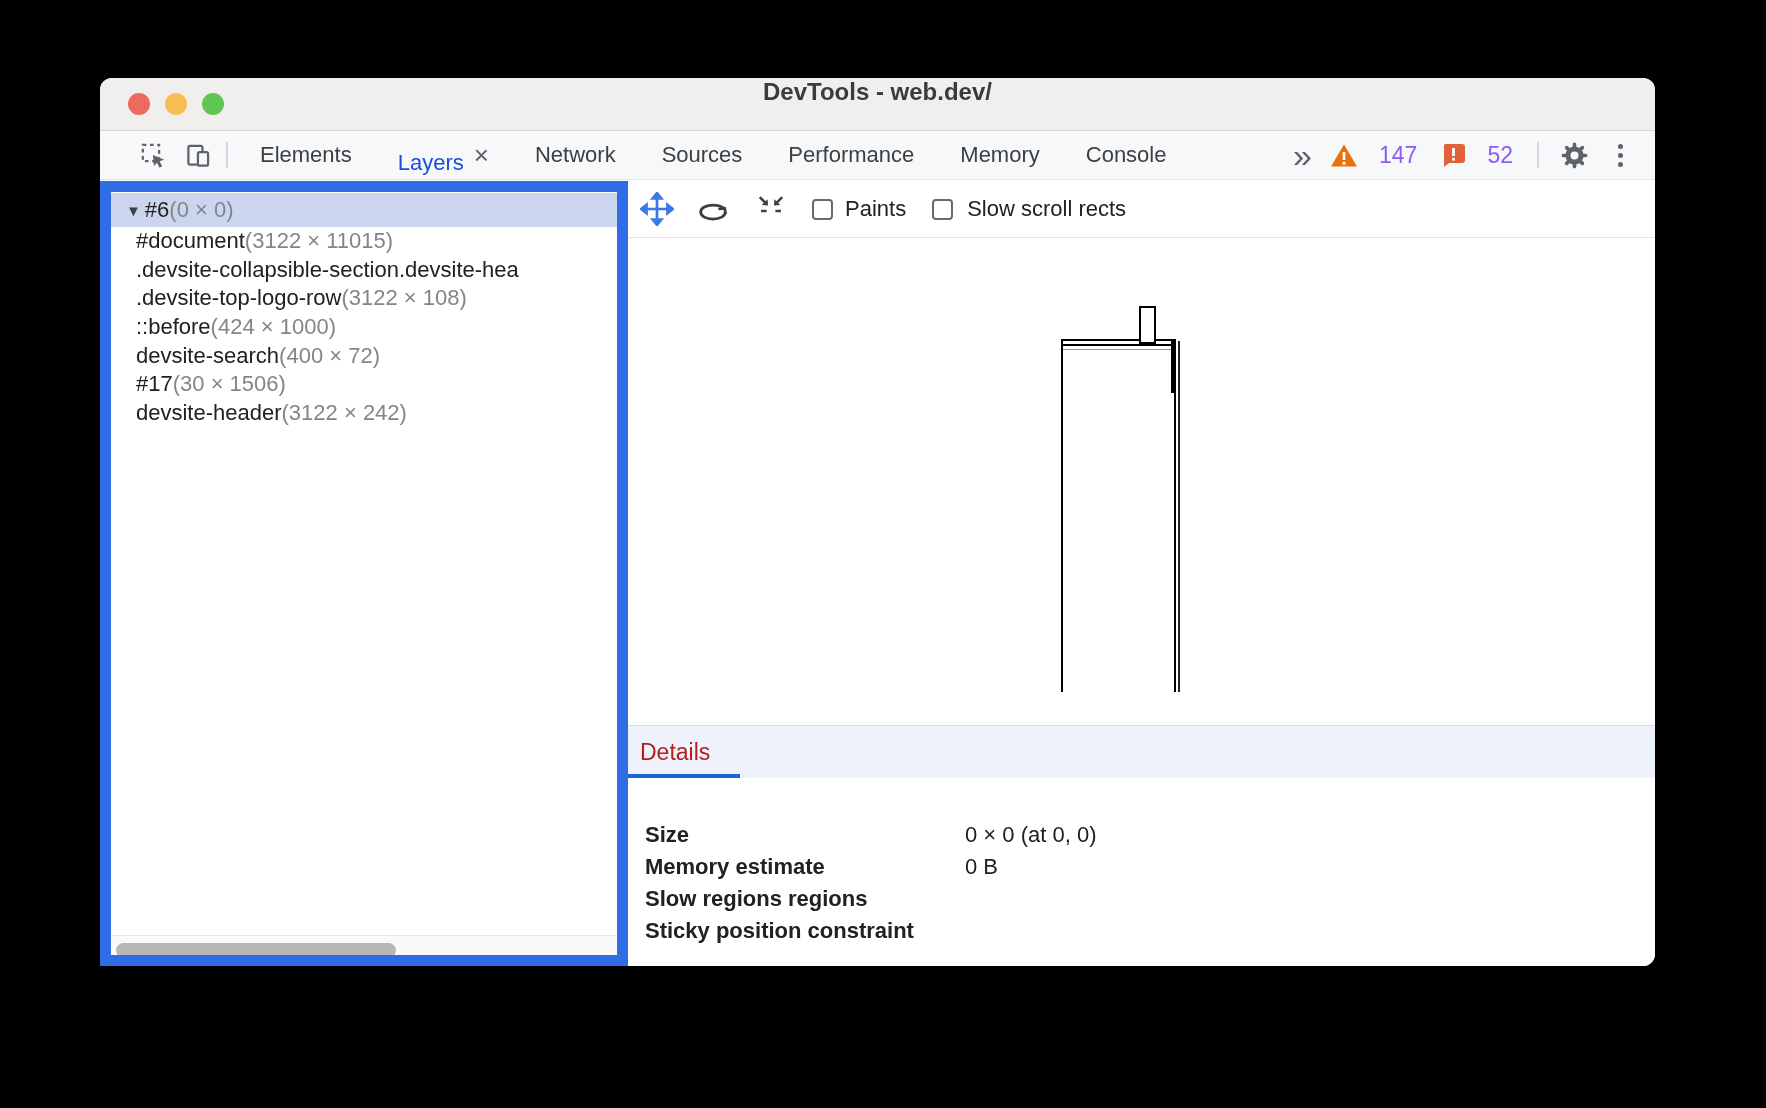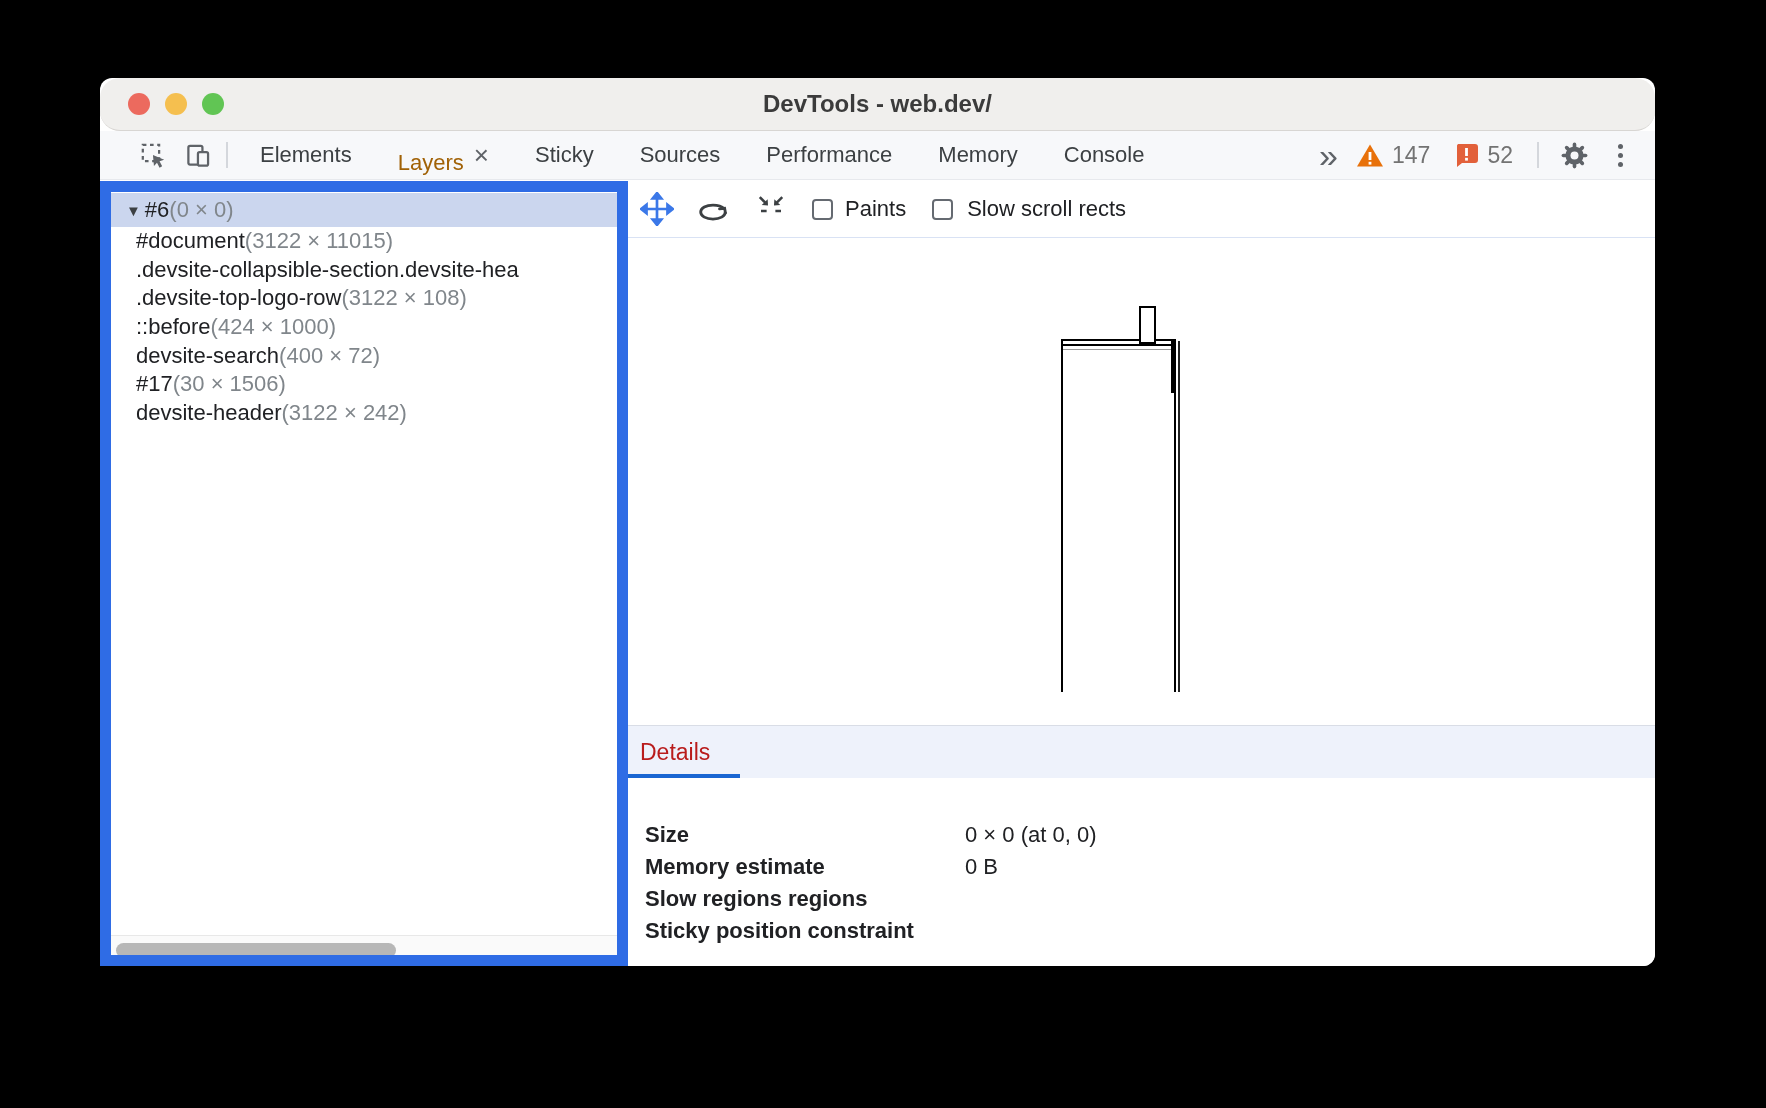--- a/index.html
+++ b/index.html
@@ -3,39 +3,39 @@
 <meta charset="utf-8">
 <style>
   html,body{margin:0;padding:0;background:#000;}
   #canvas{position:relative;width:1766px;height:1108px;background:#000;overflow:hidden;
           font-family:"Liberation Sans",sans-serif;-webkit-font-smoothing:antialiased;}
   
   .window{position:absolute;left:100px;top:78px;width:1555px;height:888px;background:#fff;
           border-radius:12px;overflow:hidden;}
   
   .titlebar{height:52px;background:#f0efed;border-bottom:1px solid #d8d6d3;position:relative;
-            display:flex;align-items:center;justify-content:center;border-radius:20px;}
+            display:flex;justify-content:center;}
   .traffic{position:absolute;left:28px;top:0;height:100%;display:flex;align-items:center;gap:15px;}
   .light{width:22px;height:22px;border-radius:50%;}
   .light.red{background:#ec6a5e;} .light.yellow{background:#f5bf4f;} .light.green{background:#61c554;}
   .title{font-size:24px;font-weight:bold;color:#3b3b3b;}
   
   .tabbar{height:49px;background:#f7f8fa;border-bottom:1px solid #e7e9ed;display:flex;
           align-items:center;padding:0 30px 0 40px;box-sizing:border-box;}
   .tbicon{display:flex;align-items:center;justify-content:center;}
   .vsep{width:2px;height:26px;background:#d4d7dc;margin-left:14px;}
   .tab{font-size:22px;color:#3c4043;margin-right:46px;white-space:nowrap;}
   .tab-group{display:flex;align-items:center;margin-right:46px;}
   .tab-group .tab{margin-right:0;}
-  .tab.active{color:#a16207;margin-top:16px;}
+  .tab.active{color:#1d4ed8;margin-top:16px;}
   .close-x{font-size:26px;color:#5f6368;margin-left:10px;line-height:20px;}
   .right-cluster{margin-left:auto;display:flex;align-items:center;}
   .more-tabs{font-size:34px;color:#5f6368;margin-right:20px;line-height:30px;letter-spacing:-2px;}
   .badge{display:flex;align-items:center;margin-right:24px;}
-  .badge .cnt{font-size:23px;color:#737373;margin-left:8px;}
+  .badge .cnt{font-size:23px;color:#8b5cf6;margin-left:21px;}
   .gear{margin-left:20px;margin-right:26px;display:flex;align-items:center;}
   .dots{display:flex;flex-direction:column;gap:4px;padding:2px;}
   .dots i{width:5px;height:5px;border-radius:50%;background:#5f6368;}
   
   .content{position:absolute;top:103px;left:0;right:0;bottom:0;display:flex;}
   .left-pane{width:528px;position:relative;background:#fff;overflow:hidden;flex:none;}
   .right-pane{flex:1;background:#fff;display:flex;flex-direction:column;min-width:0;gap:33px;}
   
   .tree{position:absolute;inset:0;font-size:22px;color:#202124;}
   .tree-row-selected{position:absolute;left:0;right:0;top:12px;height:34px;background:#cbd6ee;
@@ -105,21 +105,21 @@
           <rect x="11.5" y="9" width="9" height="12" rx="1.5" fill="#f7f8fa" stroke="#5f6368" stroke-width="2"></rect>
         </svg>
       </span>
       <span class="vsep"></span>
 
       <span class="tab" style="margin-left:32px;">Elements</span>
       <span class="tab-group">
         <span class="tab active" style="margin-right:0;">Layers</span>
         <span class="close-x">×</span>
       </span>
-      <span class="tab">Sticky</span>
+      <span class="tab">Network</span>
       <span class="tab">Sources</span>
       <span class="tab">Performance</span>
       <span class="tab">Memory</span>
       <span class="tab" style="margin-right:0;">Console</span>
 
       <span class="right-cluster">
         <span class="more-tabs">»</span>
         <span class="badge">
           <span>
             <svg width="28" height="25" viewBox="0 0 28 25">

